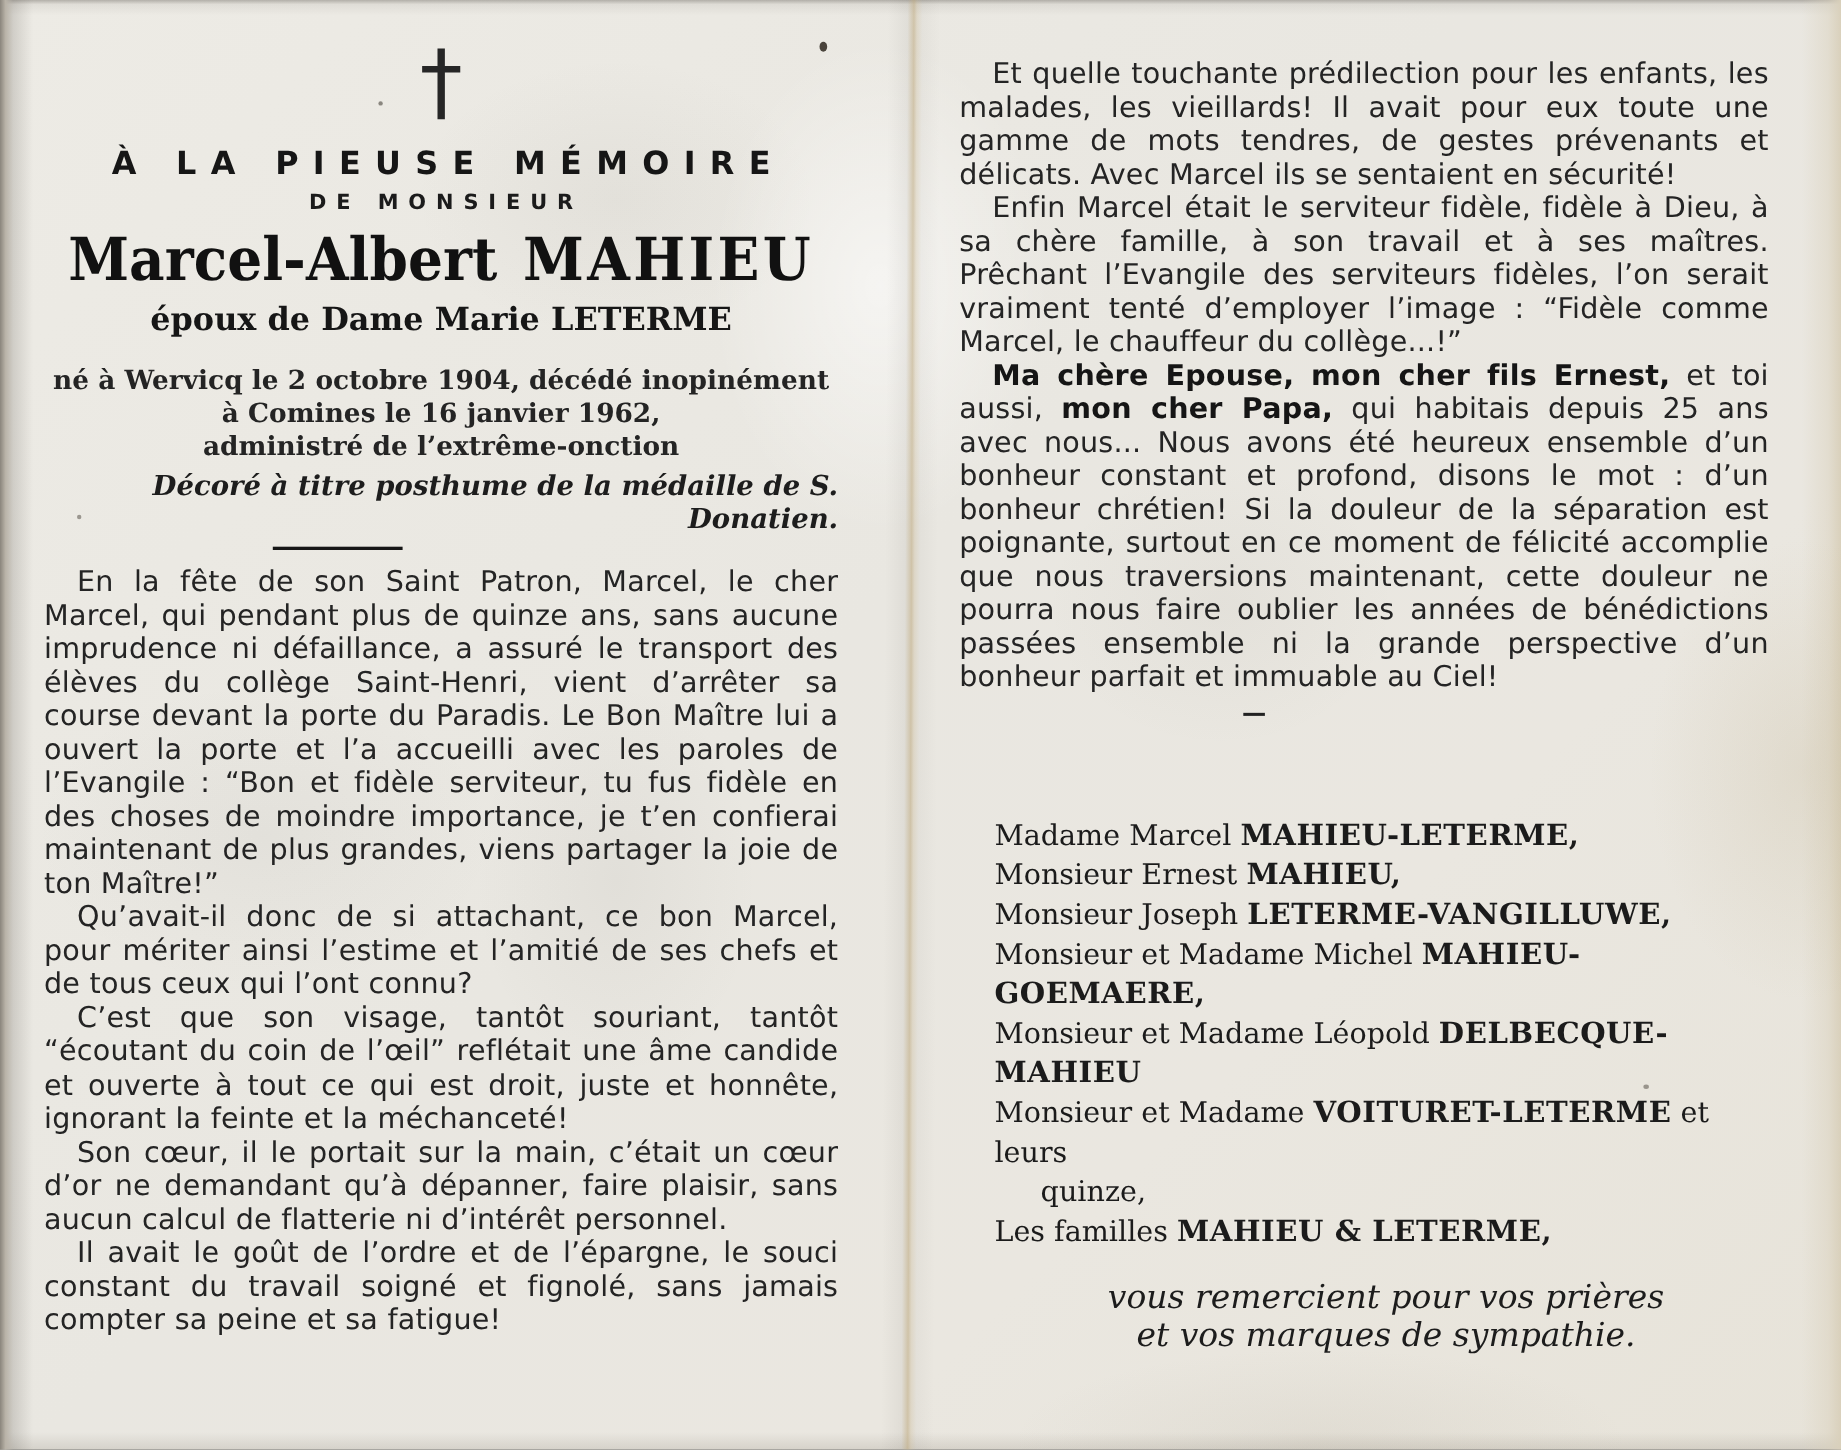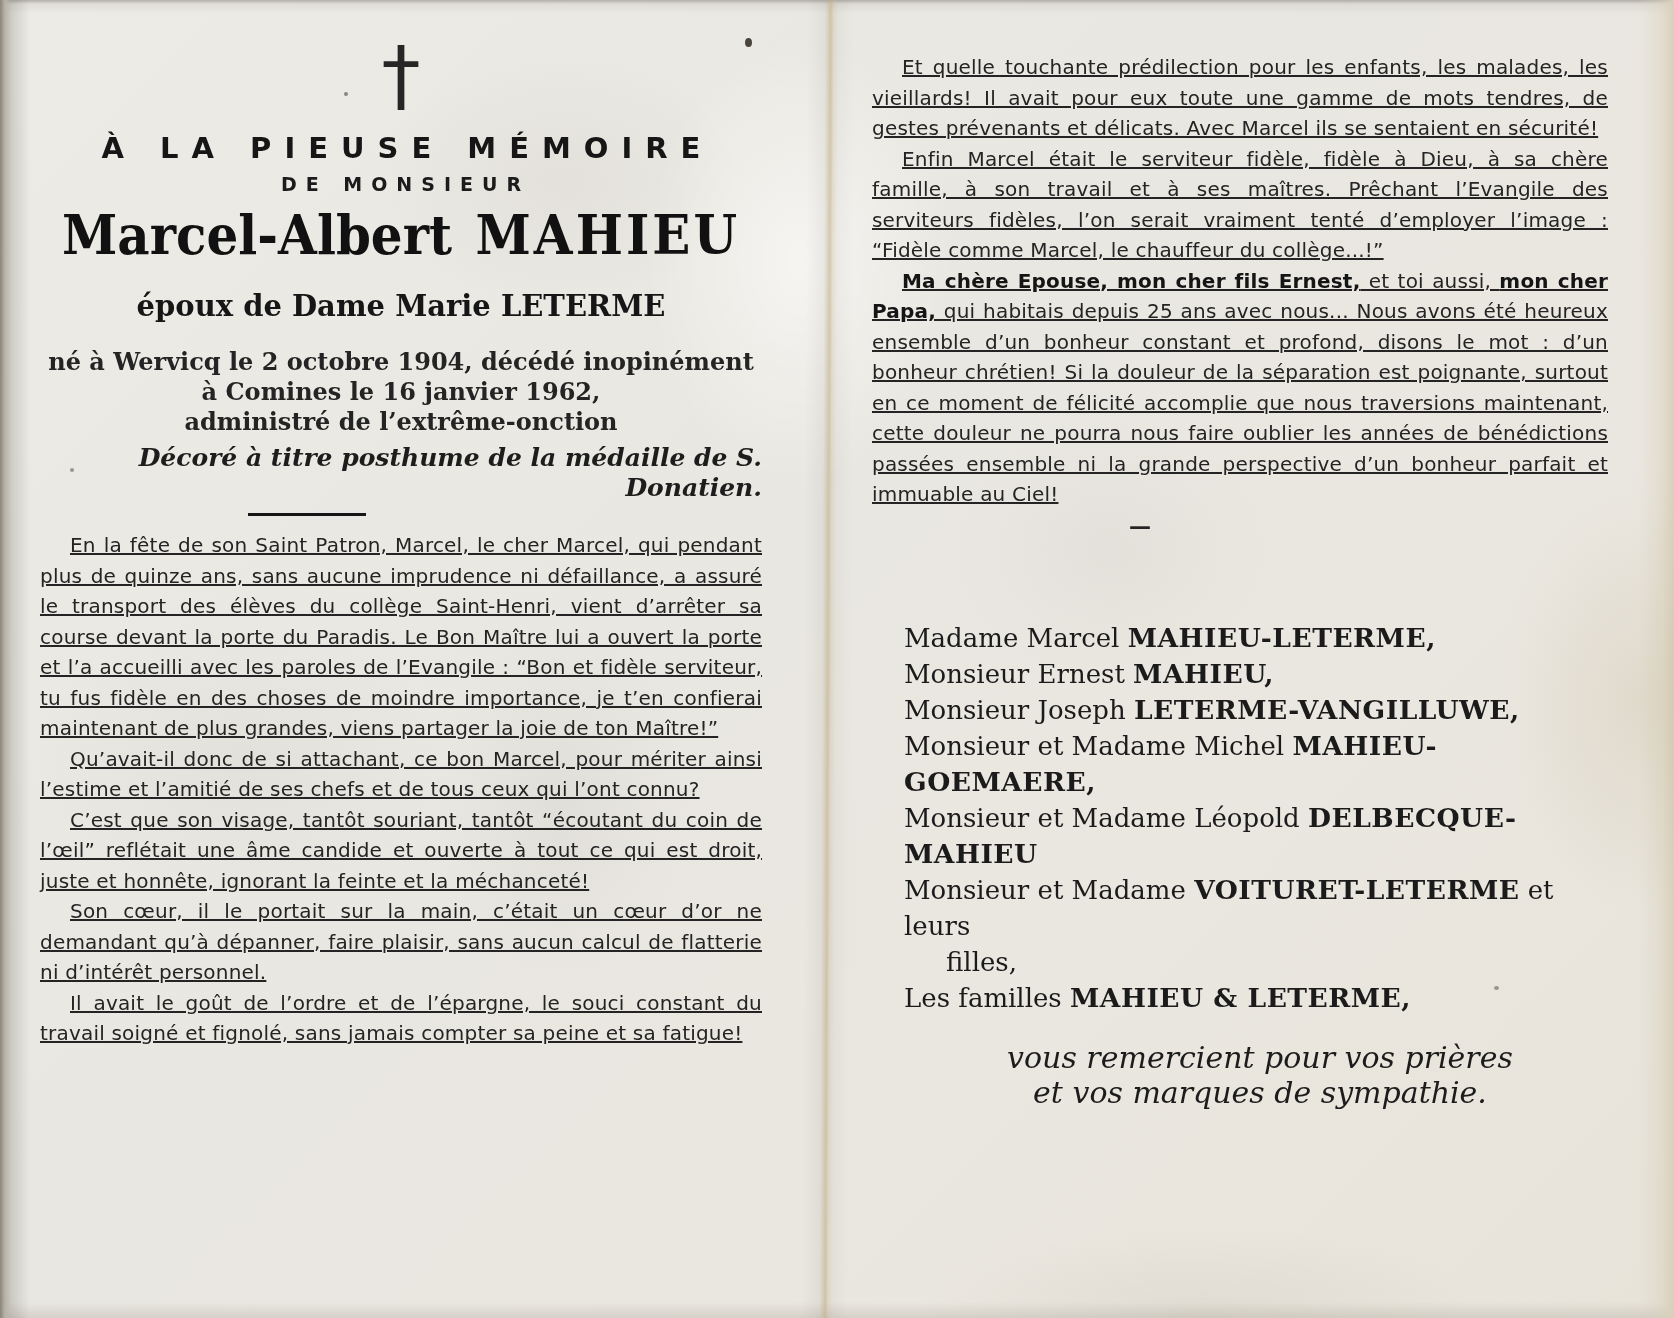--- a/index.html
+++ b/index.html
@@ -39,31 +39,31 @@
 
   .cross{margin-top:36px;text-align:center;font-size:78px;line-height:78px;color:#262626;}
   .memorial{margin-top:18px;text-align:center;font-weight:700;font-size:29px;line-height:32px;
     letter-spacing:13px;text-indent:13px;color:#161616;}
   .monsieur{margin-top:10px;text-align:center;font-weight:700;font-size:19px;line-height:21px;
     letter-spacing:9px;text-indent:9px;color:#1b1b1b;}
   .name{margin:12px auto 0;width:678px;display:flex;justify-content:space-between;align-items:baseline;
     font-family:"DejaVu Serif",serif;font-weight:700;font-size:50px;line-height:58px;color:#111;
     transform:scaleY(1.08);}
   .name .last{letter-spacing:3px;}
-  .spouse{margin-top:24px;text-align:center;font-family:"DejaVu Serif",serif;font-weight:700;
+  .spouse{margin-top:8px;text-align:center;font-family:"DejaVu Serif",serif;font-weight:700;
     font-size:29px;line-height:34px;color:#161616;}
   .vital{margin-top:24px;text-align:center;font-family:"DejaVu Serif",serif;font-weight:700;
     font-size:24px;line-height:30px;color:#242424;}
   .decoration{margin-top:6px;text-align:right;font-family:"DejaVu Serif",serif;font-style:italic;
     font-weight:700;font-size:25px;line-height:30px;color:#1d1d1d;}
   .sep{margin:10px 0 0 208px;width:118px;border:0;border-top:3px solid #161616;}
 
   .bodytext{margin-top:14px;}
-  .bodytext p{margin:0;text-align:justify;text-indent:30px;font-size:20px;line-height:30.5px;
-    letter-spacing:.2px;color:#242424;text-decoration:underline;}
+  .bodytext p{margin:0;text-align:justify;text-indent:30px;font-size:26px;line-height:30.5px;
+    letter-spacing:.2px;color:#242424;}
   .bodytext p b{font-weight:700;color:#151515;}
 
   .page-right .bodytext{margin-top:52px;}
   .dash{margin:8px 0 0 238px;width:60px;text-align:center;font-weight:700;font-size:22px;line-height:18px;color:#222;}
   .invocation{margin-top:14px;margin-left:30px;text-indent:28px;font-family:"DejaVu Serif",serif;
     font-size:25px;line-height:30px;color:#1d1d1d;}
   .family{margin-top:84px;margin-left:32px;font-family:"DejaVu Serif",serif;color:#1b1b1b;}
   .fam-entry{font-size:26px;line-height:36px;}
   .fam-name{font-weight:700;font-size:26.5px;letter-spacing:.5px;}
   .fam-cont{margin-left:42px;}
@@ -130,21 +130,21 @@
       </div>
       <div class="fam-entry">
         <span>Monsieur et Madame Michel </span><span class="fam-name">MAHIEU-GOEMAERE,</span><span></span>
         
       </div>
       <div class="fam-entry">
         <span>Monsieur et Madame Léopold </span><span class="fam-name">DELBECQUE-MAHIEU</span><span></span>
       </div>
       <div class="fam-entry">
         <span>Monsieur et Madame </span><span class="fam-name">VOITURET-LETERME</span><span> et leurs</span>
-        <div class="fam-cont">filles,</div>
+        <div class="fam-cont">quinze,</div>
       </div>
       <div class="fam-entry">
         <span>Les familles </span><span class="fam-name">MAHIEU &amp; LETERME,</span><span></span>
         
       </div>
     </div>
 
     <div class="thanks">
       <div>vous remercient pour vos prières</div>
       <div>et vos marques de sympathie.</div>

